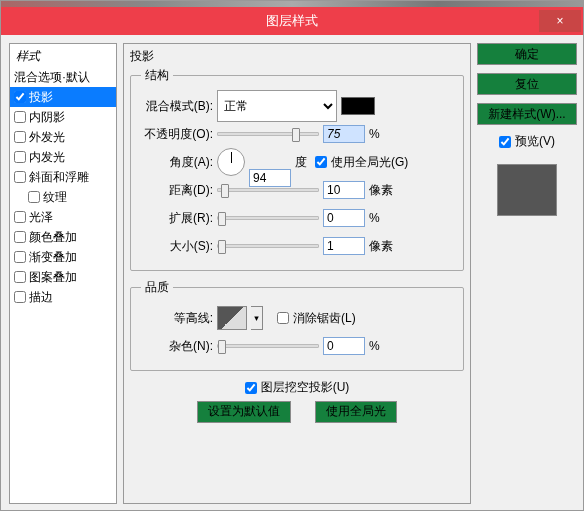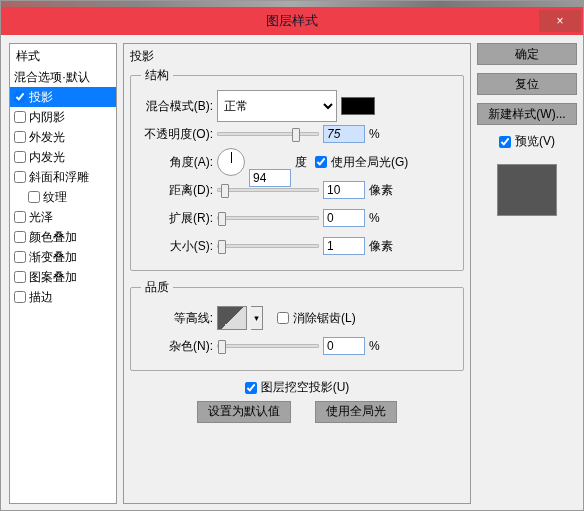--- a/index.html
+++ b/index.html
@@ -1,25 +1,25 @@
 <!DOCTYPE html>
 <html><head>
 <meta charset="utf-8">
 <style>
 * { box-sizing: border-box; margin: 0; padding: 0; font-family: "Microsoft YaHei", SimSun, sans-serif; font-size: 12px; }
 body { background: #fff; }
 .window { width: 584px; height: 511px; background: #f0f0f0; border: 1px solid #999; display: flex; flex-direction: column; }
 .titlebar { height: 28px; background: #ee3e4a; display: flex; align-items: center; position: relative; }
-.titlebar-text { color: #0f172a; position: absolute; left: 50%; transform: translateX(-50%); font-size: 13px; }
+.titlebar-text { color: #ffffff; position: absolute; left: 50%; transform: translateX(-50%); font-size: 13px; }
 .close-btn { margin-left: auto; width: 42px; height: 22px; margin-top:0; margin-right:2px; background: #c94545; color: #fff; display: flex; align-items: center; justify-content: center; font-size: 14px; cursor: pointer; }
 .top-strip { height: 6px; background: linear-gradient(90deg,#a66,#888,#aaa,#777,#999); display:flex; }
 .body { flex: 1; background: #f0f0f0; display: flex; padding: 8px 6px 6px 8px; gap: 6px; }
 
 .styles-panel { width: 108px; border: 1px solid #999; background: #fff; display: flex; flex-direction: column; }
-.styles-header { padding: 4px 6px 2px 6px; color: #000; }
+.styles-header { padding: 4px 6px 2px 6px; color: #000; font-style: italic; }
 .style-item { display: flex; align-items: center; height: 20px; padding: 0 4px; gap: 3px; cursor: pointer; }
 .style-item.selected { background: #0a7cff; color: #fff; }
 .style-item input[type=checkbox] { width: 12px; height: 12px; }
 .style-item.indent { padding-left: 18px; }
 .style-item.noncb { padding-left: 4px; }
 
 .settings-panel { flex: 1; border: 1px solid #999; background: #f0f0f0; padding: 4px 6px; position: relative; }
 .section-title { font-size: 12px; margin-bottom: 2px; }
 fieldset { border: 1px solid #aaa; border-radius: 2px; margin-bottom: 8px; padding: 8px 10px 10px 10px; }
 legend { padding: 0 4px; font-size: 12px; }
@@ -31,21 +31,21 @@
 .slider .thumb { position: absolute; top: -5px; width: 8px; height: 14px; background: #eee; border: 1px solid #888; border-radius: 1px; }
 .num { width: 42px; height: 18px; border: 1px solid #7fa6d8; background: #fff; text-align: left; padding: 0 3px; }
 .num.sel { background:#cfe3ff;font-style:italic; }
 .unit { width: 26px; }
 .dial { width: 28px; height: 28px; border: 1px solid #999; border-radius: 50%; background: #fff; position: relative; }
 .dial::after { content:""; position:absolute; left:50%; top:3px; width:1px; height:11px; background:#000; transform-origin: bottom center; }
 .contour-swatch { width: 30px; height: 24px; border: 1px solid #888; background: linear-gradient(135deg,#555 0 50%,#ddd 50% 100%); position: relative; }
 .contour-arrow { width: 12px; height: 24px; border: 1px solid #888; border-left:none; display:flex; align-items:center; justify-content:center; background:#eee; font-size:9px; }
 .cb-label { display: flex; align-items: center; gap: 4px; }
 .cb-label input { width:12px; height:12px; }
-.btn { height: 22px; border: 1px solid #8a8a8a; background: #a3a3a3; padding: 0 10px; cursor: pointer; display: inline-flex; align-items: center; justify-content: center; }
+.btn { height: 22px; border: 1px solid #8a8a8a; background: #15803d; padding: 0 10px; cursor: pointer; display: inline-flex; align-items: center; justify-content: center; }
 .bottom-btns { display:flex; gap:24px; justify-content:center; margin-top:4px; }
 
 .side-panel { width: 100px; display: flex; flex-direction: column; gap: 8px; align-items: stretch; }
 .side-panel .btn { width: 100%; }
 .preview-box { width: 60px; height: 52px; background:#555; border:1px solid #888; margin: 6px auto 0 auto; position:relative; }
 .preview-box::after { content:""; position:absolute; right:-3px; bottom:-5px; width:60px; height:42px; background:#3a3a3a; z-index:-1; }
 </style>
 </head>
 <body>
 

